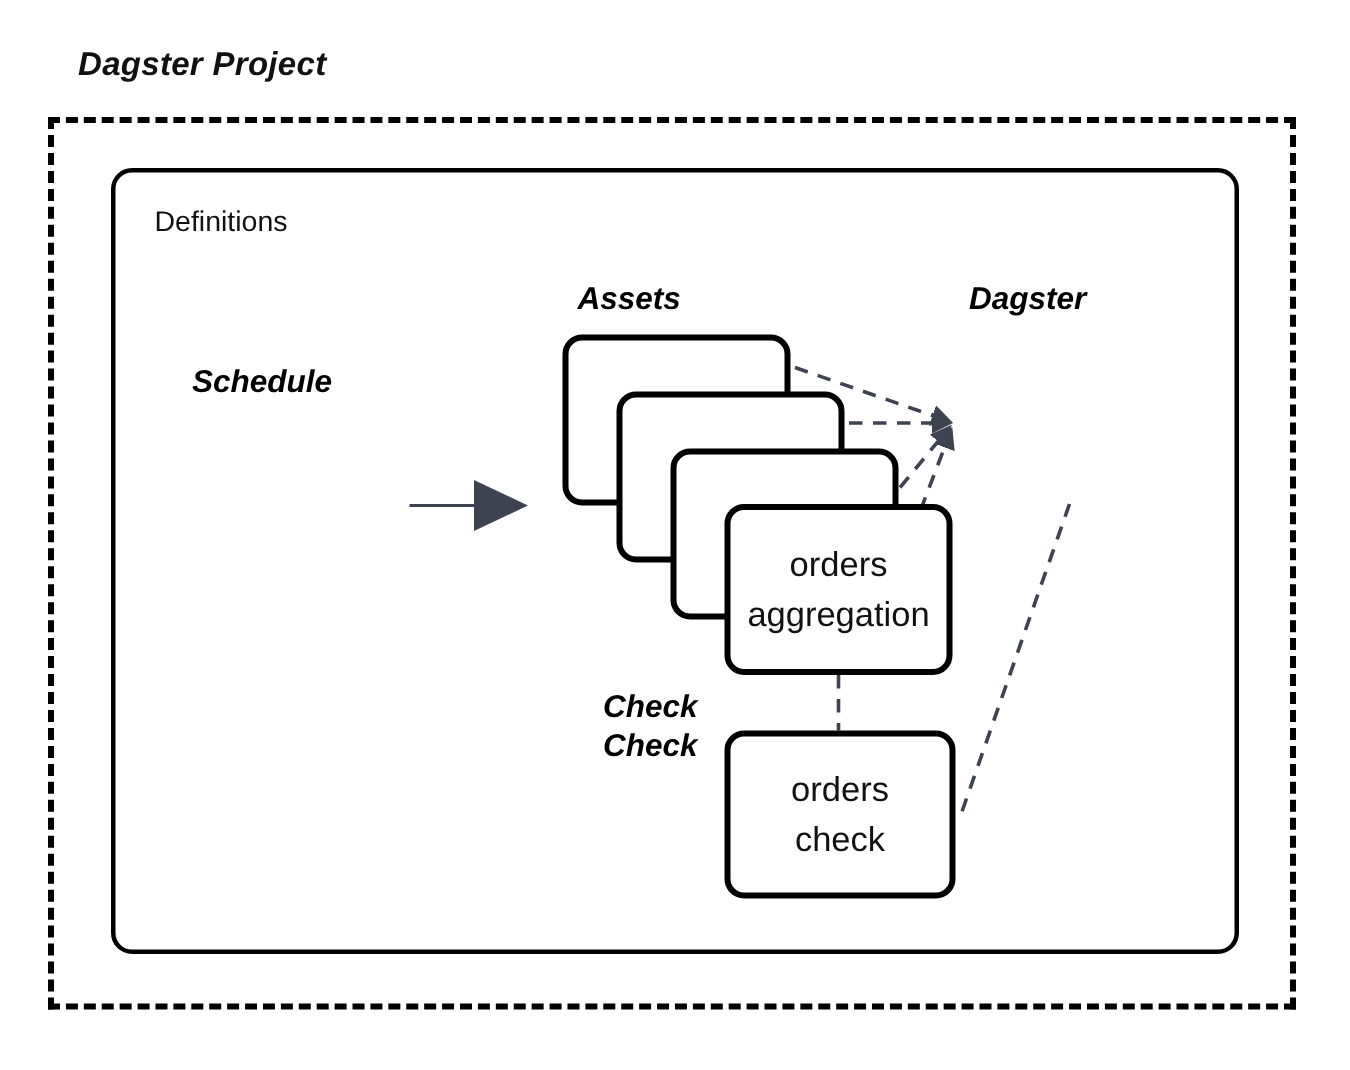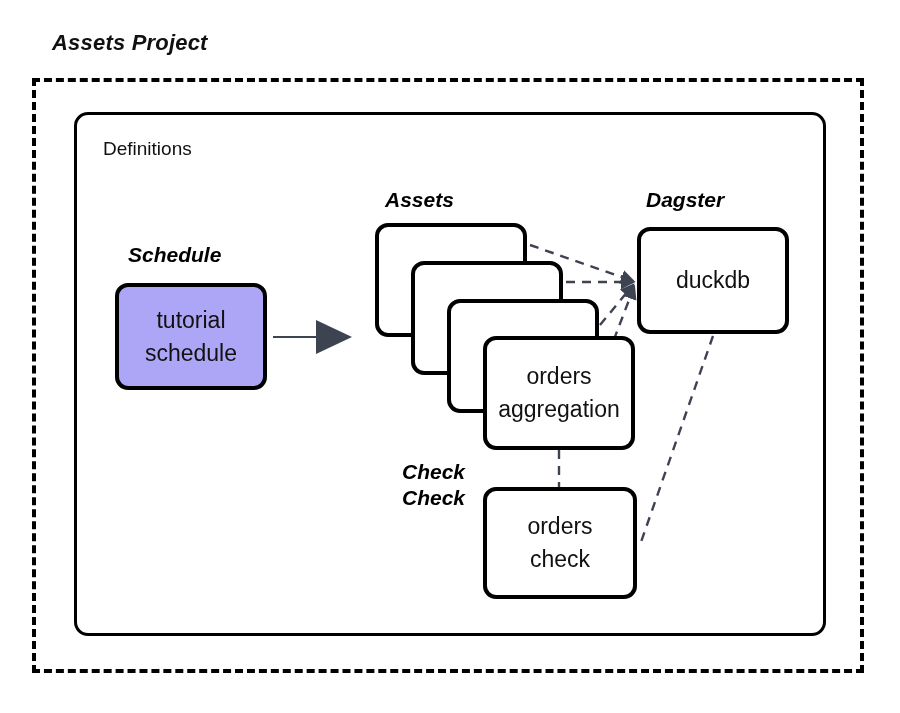--- a/index.html
+++ b/index.html
@@ -140,21 +140,21 @@
     height: 713px;
     z-index: 2;
     pointer-events: none;
   }
 </style>
 </head>
 <body>
 
 <div id="canvas" style="background: rgb(255, 255, 255);">
 
-  <div class="abs" id="project-title">Assets Project</div>
+  <div class="abs" id="project-title">Dagster Project</div>
 
   <div class="abs" id="project-container"></div>
 
   <div class="abs" id="definitions-box"></div>
   <div class="abs" id="definitions-label">Definitions</div>
 
   <svg class="abs" id="connectors" viewBox="0 0 900 713" width="900" height="713" xmlns="http://www.w3.org/2000/svg">
     <defs>
       <marker id="solid-arrowhead" markerWidth="10" markerHeight="10" refX="1" refY="4" orient="auto" markerUnits="strokeWidth">
         <path d="M0,0 L0,8 L9,4 z" fill="#3d4350"></path>
@@ -195,35 +195,28 @@
 
   <div class="abs group-caption" id="caption-assets">Assets</div>
 
   <div class="abs group-caption" id="caption-resource">Dagster</div>
 
   <div class="abs group-caption" id="caption-asset-check">
     <span>Check</span><br>
     <span>Check</span>
   </div>
 
-  <div class="abs node" id="schedule-node" style="background: rgb(173, 165, 245);">
-    <span class="line">tutorial</span>
-    <span class="line">schedule</span>
-  </div>
 
   <div class="abs node asset-card" id="asset-card-1"></div>
   <div class="abs node asset-card" id="asset-card-2"></div>
   <div class="abs node asset-card" id="asset-card-3"></div>
   <div class="abs node asset-card" id="asset-card-4">
     <span class="line">orders</span>
     <span class="line">aggregation</span>
   </div>
 
-  <div class="abs node" id="resource-node">
-    <span class="line">duckdb</span>
-  </div>
 
   <div class="abs node" id="asset-check-node">
     <span class="line">orders</span>
     <span class="line">check</span>
   </div>
 
 </div>
 
 </body></html>

